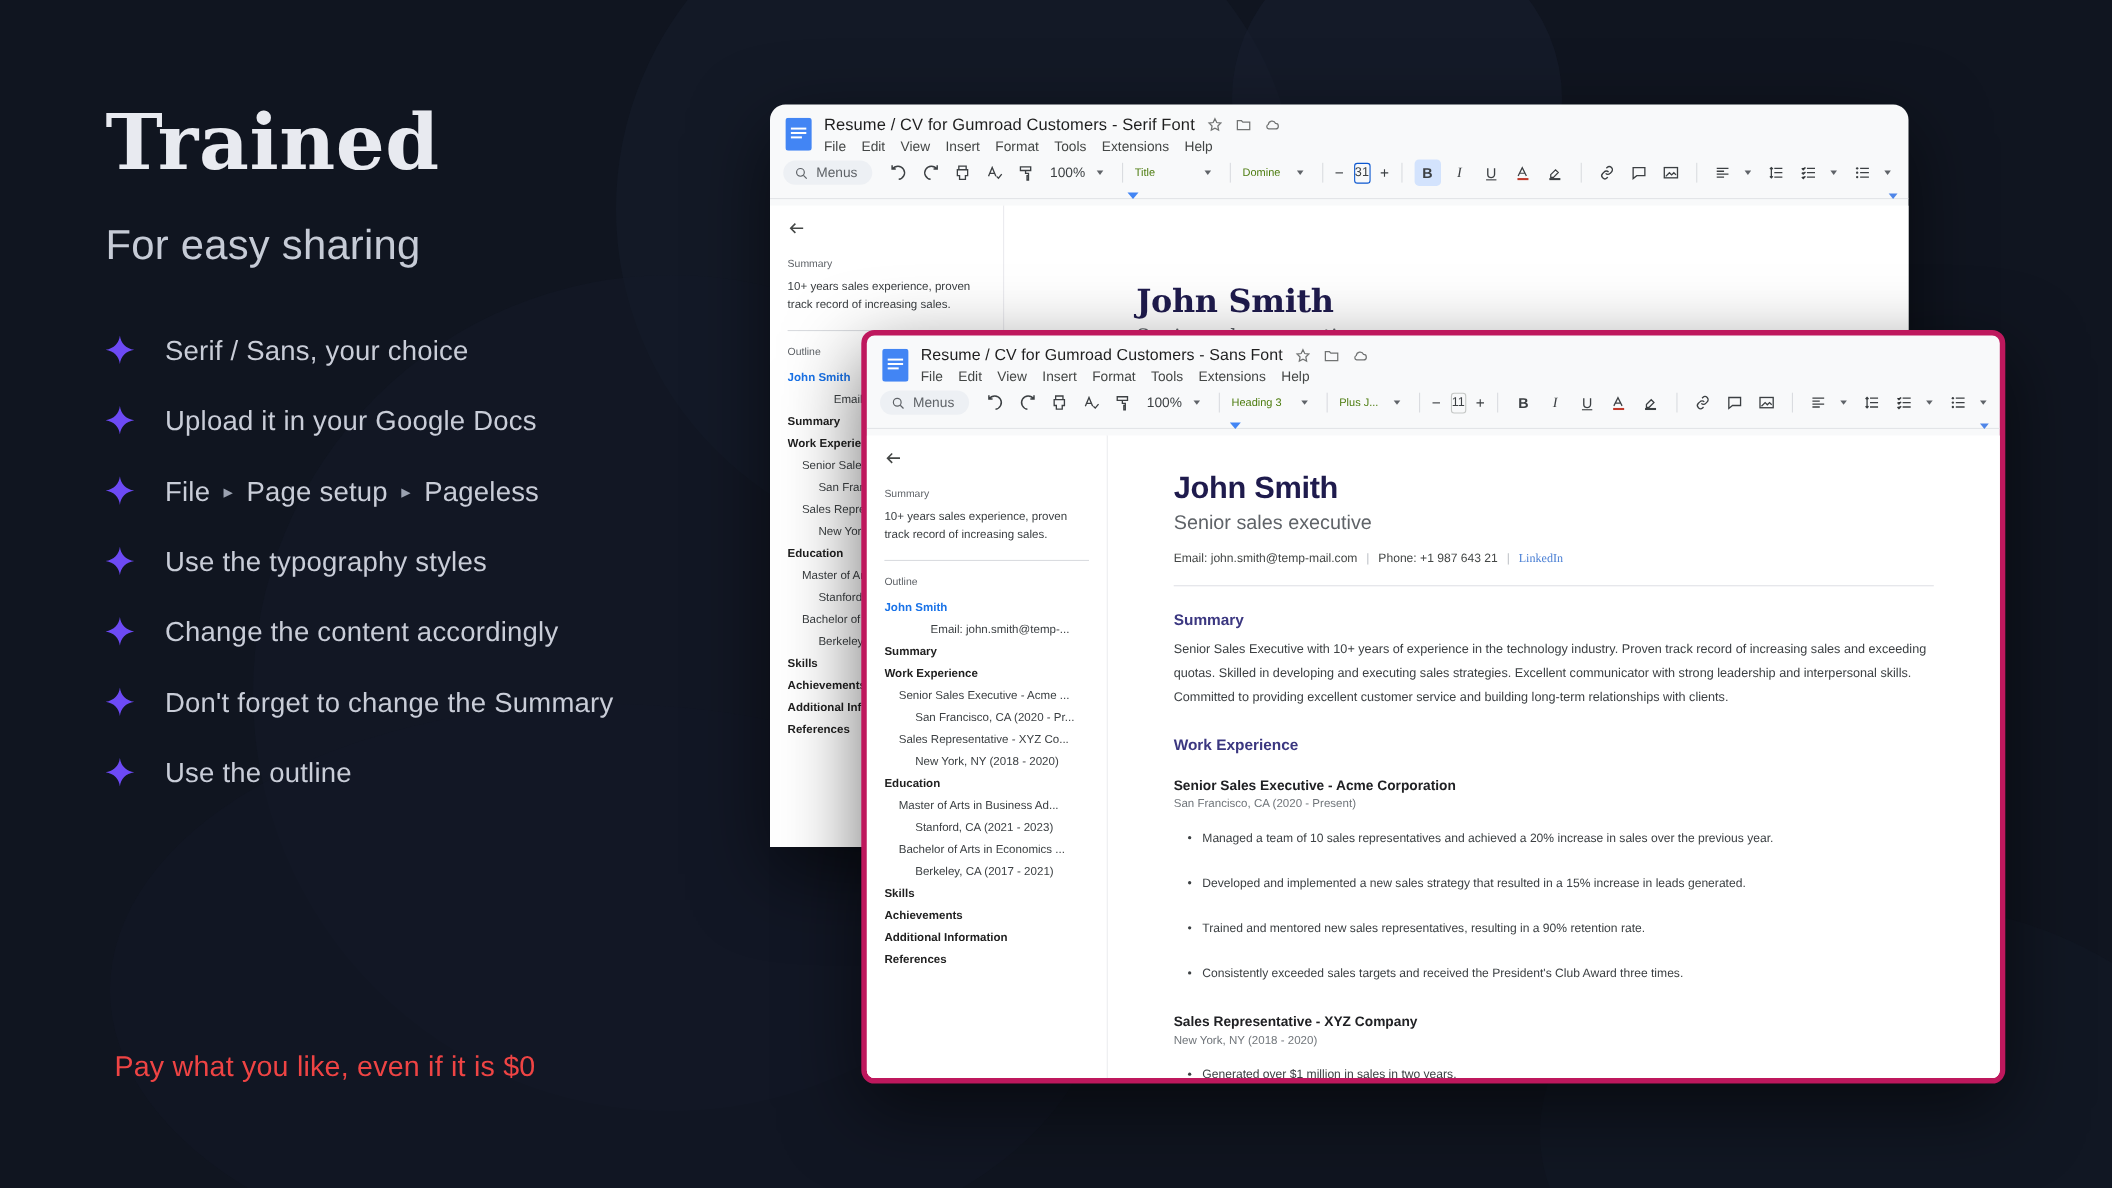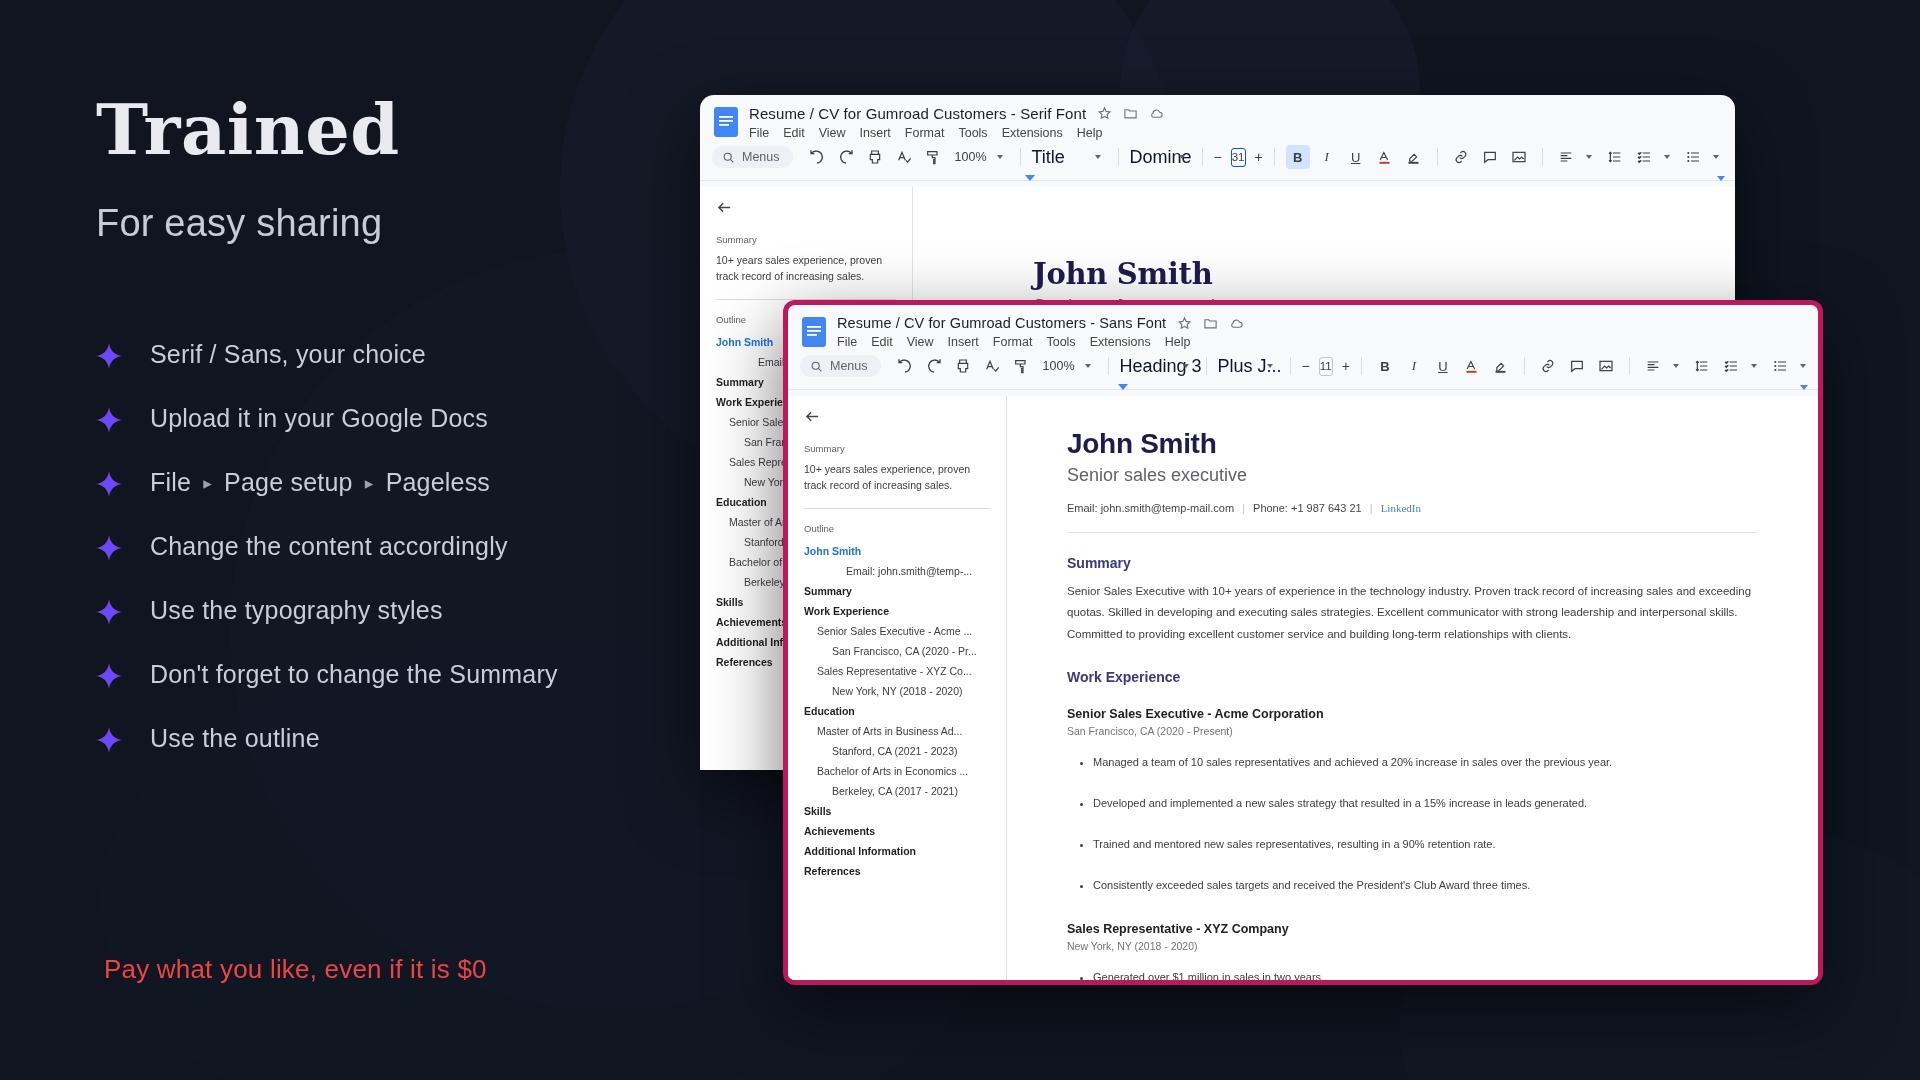--- a/index.html
+++ b/index.html
@@ -24,21 +24,21 @@
     font-family: "DejaVu Serif", "Liberation Serif", serif;
     font-weight: 700; font-size: 70px; letter-spacing: .5px;
     color: #e8eaf0; line-height: 1;
   }
   .hero-sub {
     position: absolute; left: 96px; top: 202px;
     font-size: 38px; font-weight: 400; color: #c6cbd6; letter-spacing: .2px;
   }
   .feature-list { position: absolute; left: 96px; top: 305px; width: 560px; }
   .feature-item {
-    display: flex; align-items: flex-end; height: 64px;
+    display: flex; align-items: flex-start; height: 64px;
     color: #c9cdd8; font-size: 25px; letter-spacing: .2px;
   }
   .spark { width: 26px; height: 26px; margin-right: 28px; flex: 0 0 26px; display: block; }
   .feature-label { white-space: nowrap; }
   .feature-label .chev { color: #9aa1b0; font-size: 17px; padding: 0 5px; vertical-align: 2px; }
   .footer-note {
     position: absolute; left: 104px; top: 954px;
     font-size: 26px; color: #ef4444; letter-spacing: .2px;
   }
 
@@ -78,21 +78,21 @@
   }
   .tb-search span { font-size: 12.5px; color: #5f6368; }
   .tb-btn {
     width: 24px; height: 24px; display: inline-flex; align-items: center; justify-content: center;
     border-radius: 4px; color: #3c4043; flex: 0 0 24px;
   }
   .tb-btn.on { background: #d3e3fd; }
   .tb-zoom { font-size: 12.5px; color: #3c4043; padding: 0 2px 0 5px; }
   .caret { width: 0; height: 0; border-left: 3.5px solid transparent; border-right: 3.5px solid transparent; border-top: 4px solid #5f6368; display: inline-block; margin: 0 6px 0 3px; }
   .sep { width: 1px; height: 18px; background: #dadce0; margin: 0 6px; flex: 0 0 1px; }
-  .tb-select { display: flex; align-items: center; font-size: 18px; color: #0f172a; }
+  .tb-select { display: flex; align-items: center; font-size: 10px; color: #4d7c0f; }
   .tb-select .nm { display: inline-block; }
   .tb-select.style-sel .nm { width: 60px; }
   .tb-select.font-sel .nm { width: 46px; }
   .sizebox {
     display: inline-flex; align-items: center; justify-content: center;
     width: 26px; height: 19px; border: 1px solid #c4c7c5; border-radius: 3px;
     font-size: 11.5px; color: #3c4043; margin: 0 4px;
   }
   .sizebox.hl { border-color: #0b57d0; }
   .pm { font-size: 14px; color: #3c4043; width: 12px; text-align: center; }
@@ -169,27 +169,27 @@
       <div class="feature-item">
         <svg class="spark" viewBox="0 0 24 24">
           <path d="M12 0c.7 6.3 4.9 11 12 12-7.1 1-11.3 5.7-12 12-.7-6.3-4.9-11-12-12C7.1 11 11.3 6.3 12 0z" fill="#6d4af5"></path>
         </svg>
         <span class="feature-label">File <span class="chev">▸</span> Page setup <span class="chev">▸</span> Pageless</span>
       </div>
       <div class="feature-item">
         <svg class="spark" viewBox="0 0 24 24">
           <path d="M12 0c.7 6.3 4.9 11 12 12-7.1 1-11.3 5.7-12 12-.7-6.3-4.9-11-12-12C7.1 11 11.3 6.3 12 0z" fill="#6d4af5"></path>
         </svg>
-        <span class="feature-label">Change the content accordingly</span>
+        <span class="feature-label">Use the typography styles</span>
       </div>
       <div class="feature-item">
         <svg class="spark" viewBox="0 0 24 24">
           <path d="M12 0c.7 6.3 4.9 11 12 12-7.1 1-11.3 5.7-12 12-.7-6.3-4.9-11-12-12C7.1 11 11.3 6.3 12 0z" fill="#6d4af5"></path>
         </svg>
-        <span class="feature-label">Use the typography styles</span>
+        <span class="feature-label">Change the content accordingly</span>
       </div>
       <div class="feature-item">
         <svg class="spark" viewBox="0 0 24 24">
           <path d="M12 0c.7 6.3 4.9 11 12 12-7.1 1-11.3 5.7-12 12-.7-6.3-4.9-11-12-12C7.1 11 11.3 6.3 12 0z" fill="#6d4af5"></path>
         </svg>
         <span class="feature-label">Don't forget to change the Summary</span>
       </div>
       <div class="feature-item">
         <svg class="spark" viewBox="0 0 24 24">
           <path d="M12 0c.7 6.3 4.9 11 12 12-7.1 1-11.3 5.7-12 12-.7-6.3-4.9-11-12-12C7.1 11 11.3 6.3 12 0z" fill="#6d4af5"></path>

